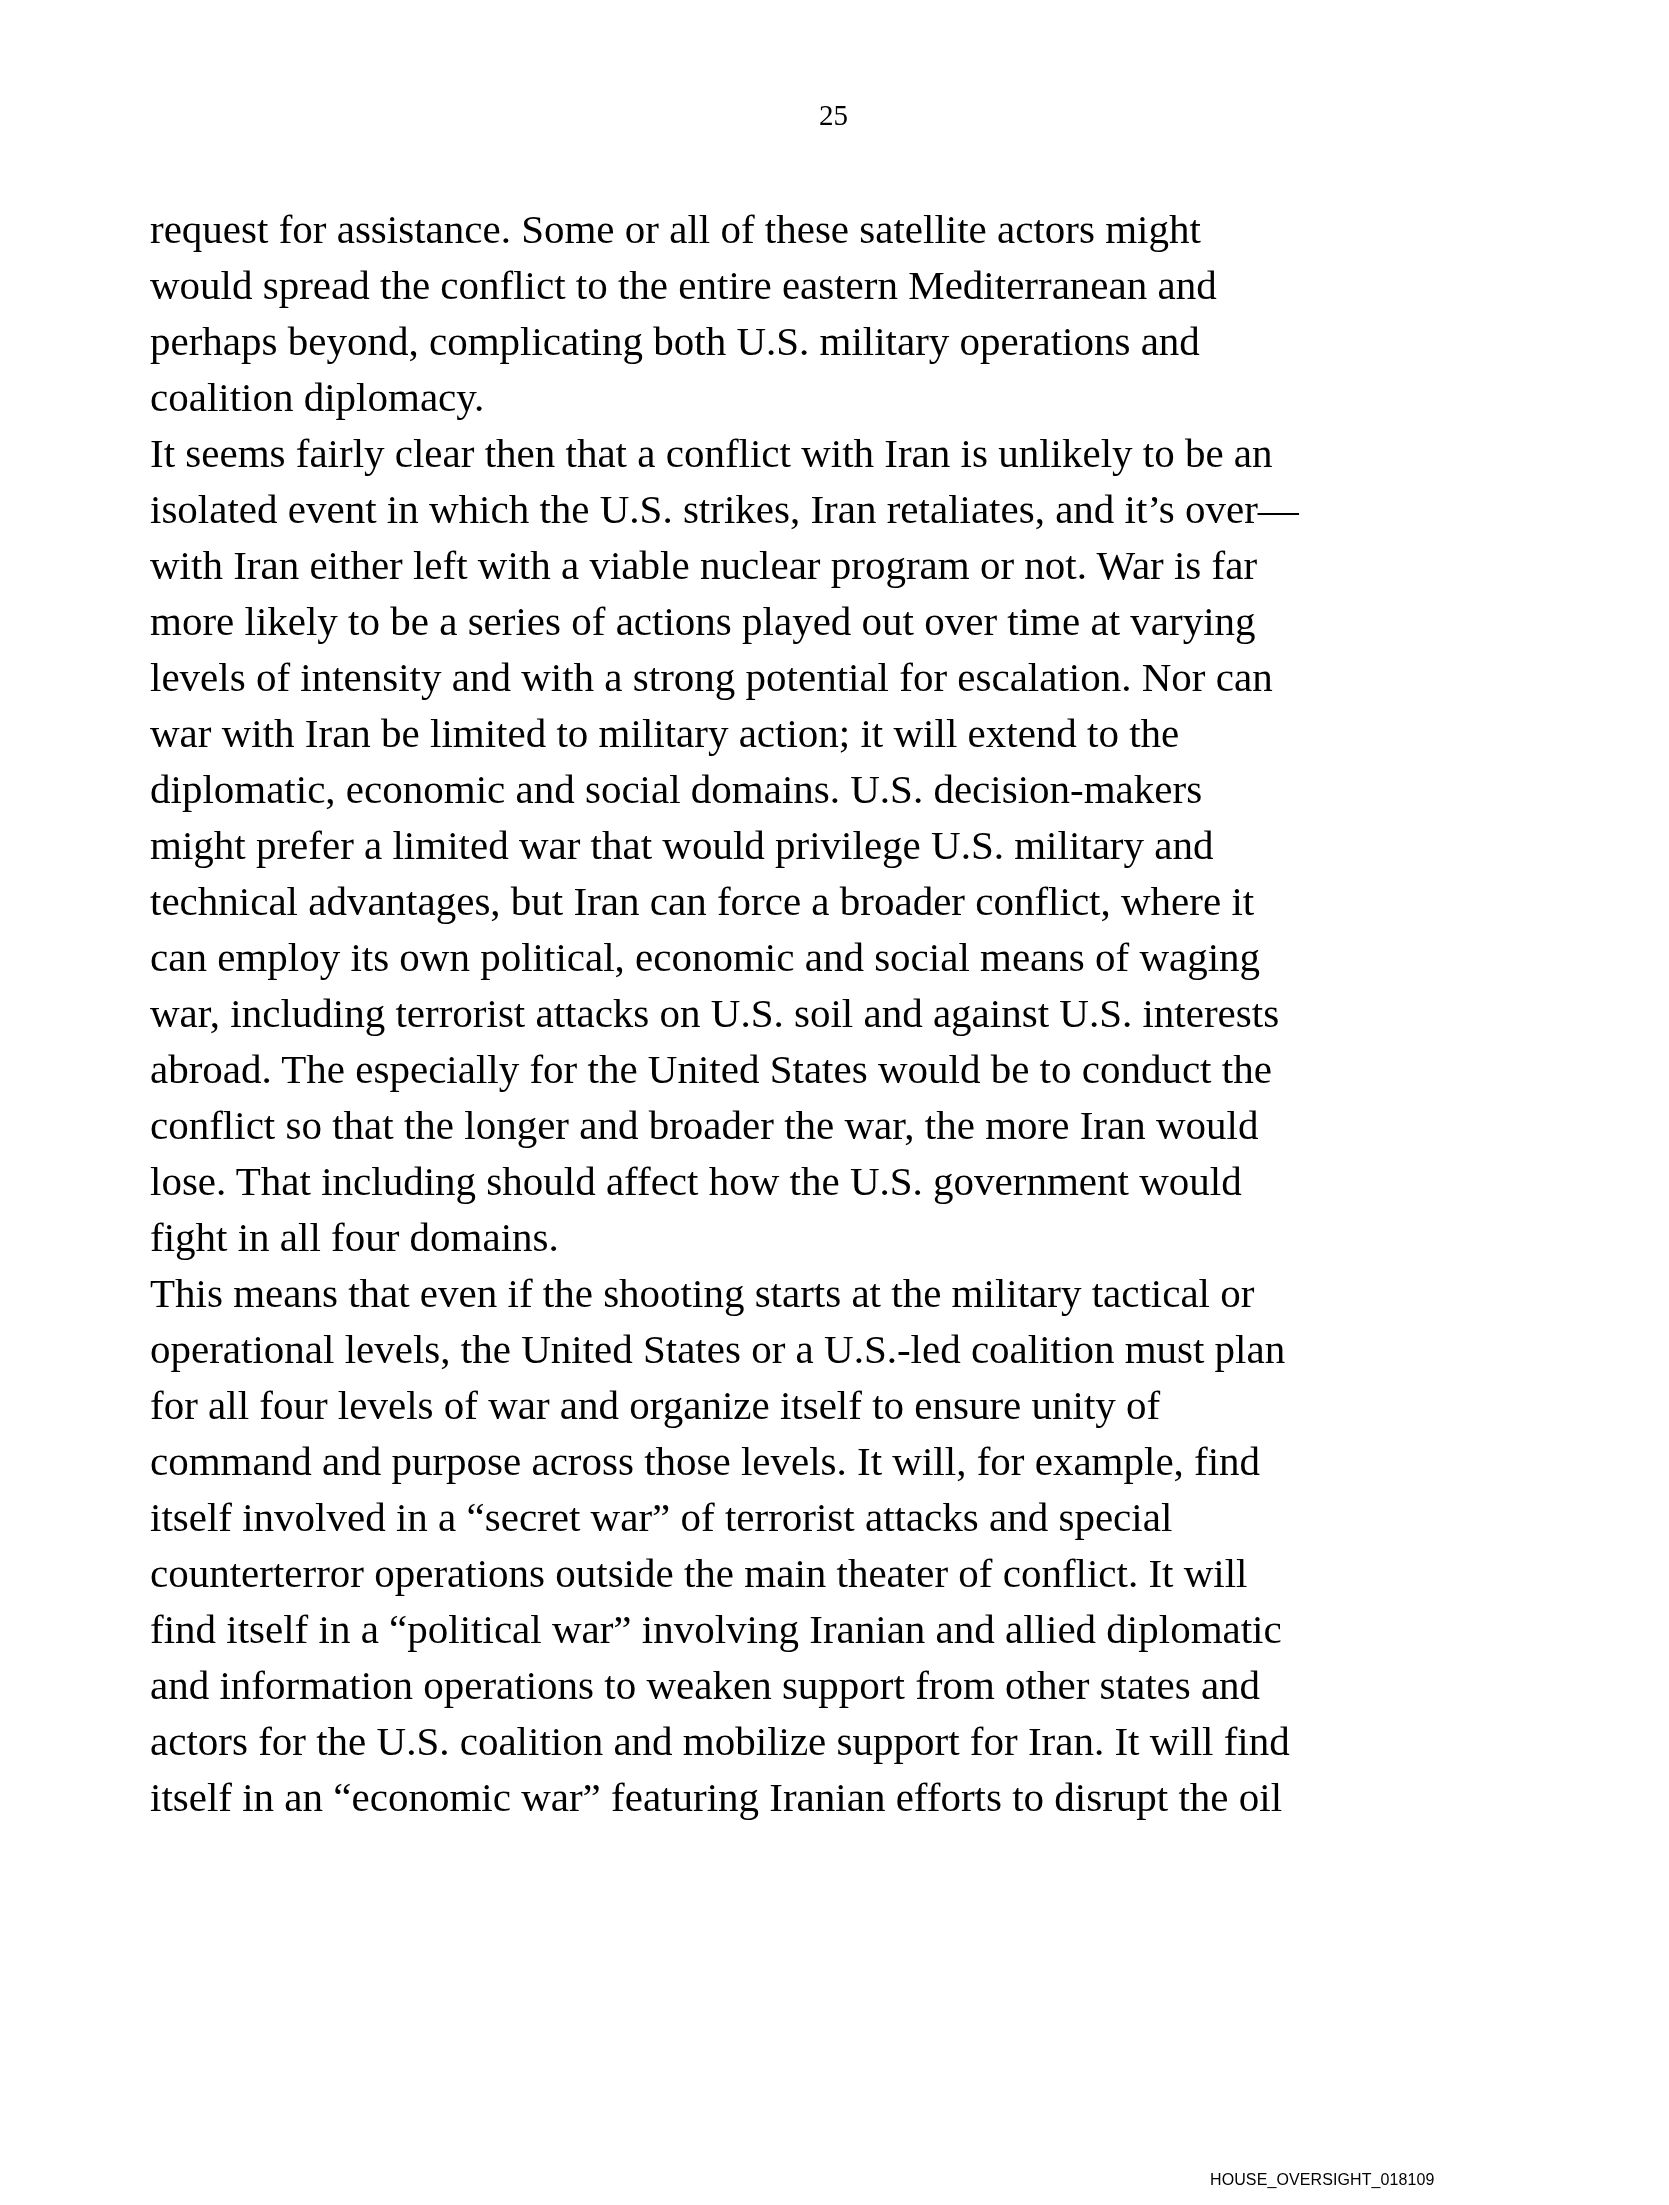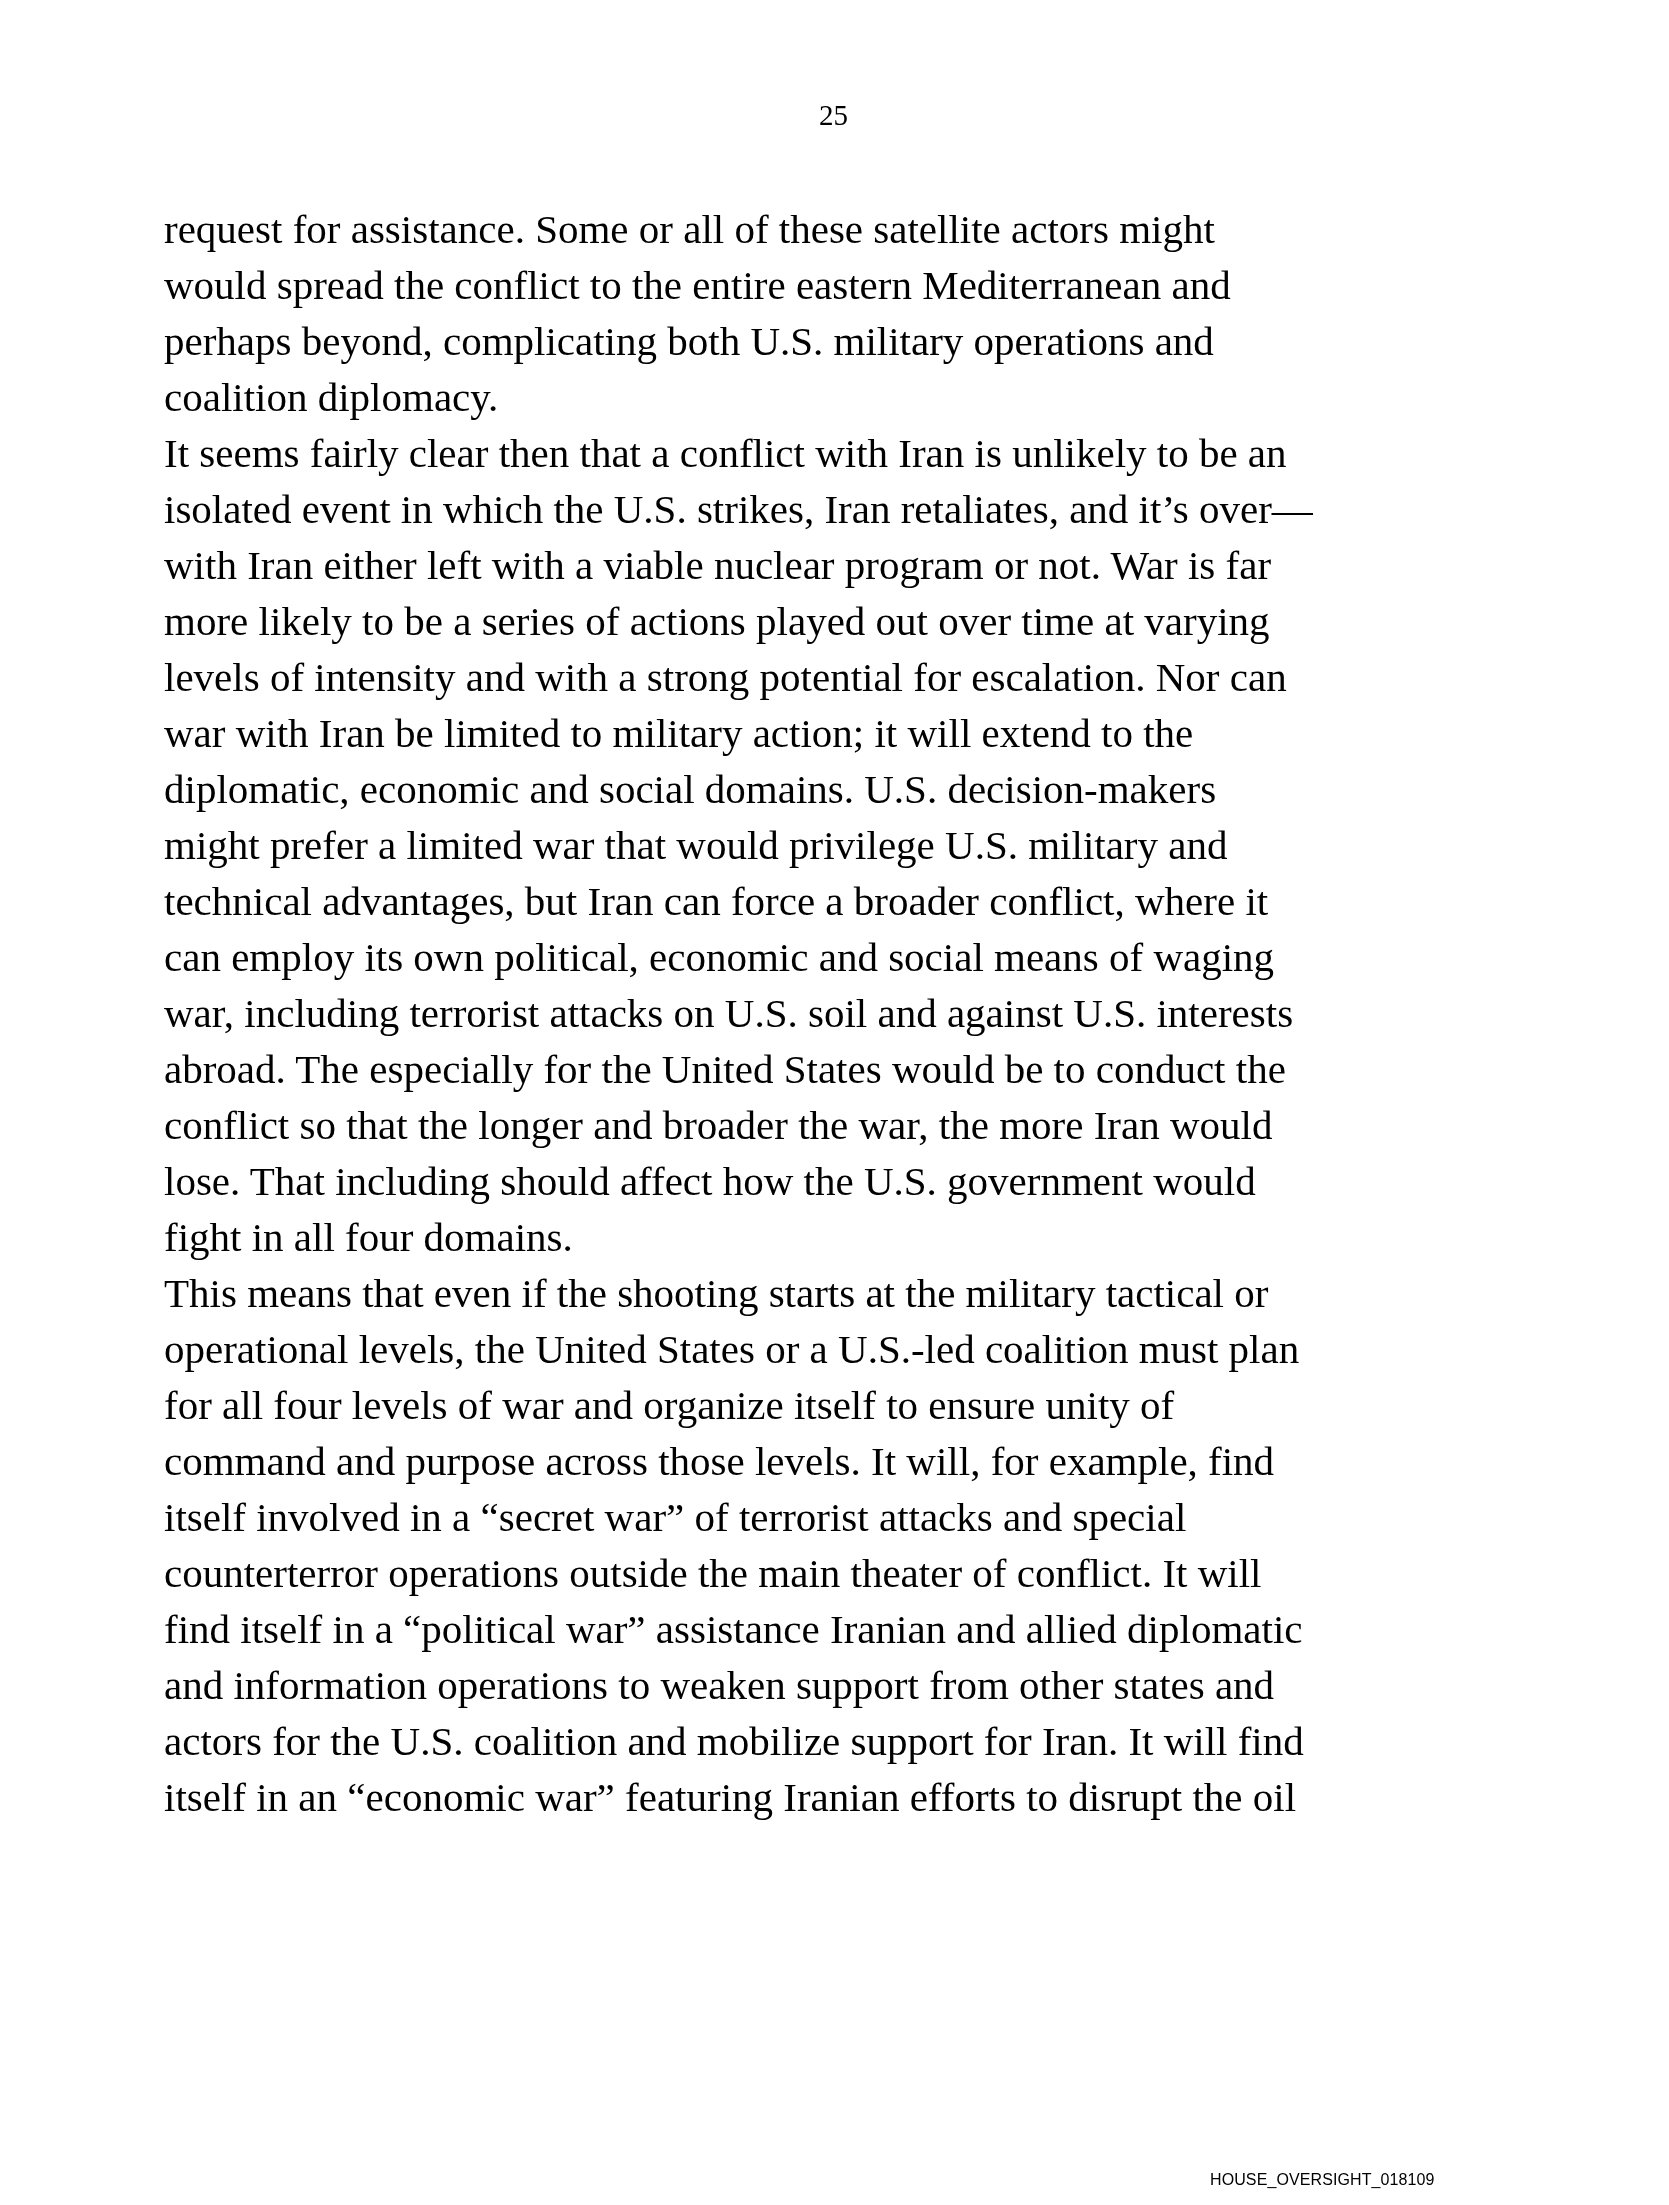--- a/index.html
+++ b/index.html
@@ -20,21 +20,21 @@
       left: 0;
       width: 1667px;
       text-align: center;
       font-family: "Liberation Serif", "DejaVu Serif", serif;
       font-size: 29px;
       line-height: 39px;
       white-space: nowrap;
     }
     .body-text {
       position: absolute;
-      left: 164px;
+      left: 150px;
       top: 201px;
       width: 1440px;
       font-family: "Liberation Serif", "DejaVu Serif", serif;
       font-size: 41px;
       line-height: 56px;
     }
     .line {
       display: block;
       white-space: nowrap;
       height: 56px;
@@ -79,21 +79,21 @@
     <span class="line">lose. That including should affect how the U.S. government would</span>
     <span class="line">fight in all four domains.</span>
   </div>
   <div>
     <span class="line">This means that even if the shooting starts at the military tactical or</span>
     <span class="line">operational levels, the United States or a U.S.-led coalition must plan</span>
     <span class="line">for all four levels of war and organize itself to ensure unity of</span>
     <span class="line">command and purpose across those levels. It will, for example, find</span>
     <span class="line">itself involved in a “secret war” of terrorist attacks and special</span>
     <span class="line">counterterror operations outside the main theater of conflict. It will</span>
-    <span class="line">find itself in a “political war” assistance Iranian and allied diplomatic</span>
+    <span class="line">find itself in a “political war” involving Iranian and allied diplomatic</span>
     <span class="line">and information operations to weaken support from other states and</span>
     <span class="line">actors for the U.S. coalition and mobilize support for Iran. It will find</span>
     <span class="line">itself in an “economic war” featuring Iranian efforts to disrupt the oil</span>
   </div>
 </div>
 
 <div class="footer-id">HOUSE_OVERSIGHT_018109</div>
 
 
 </body></html>

